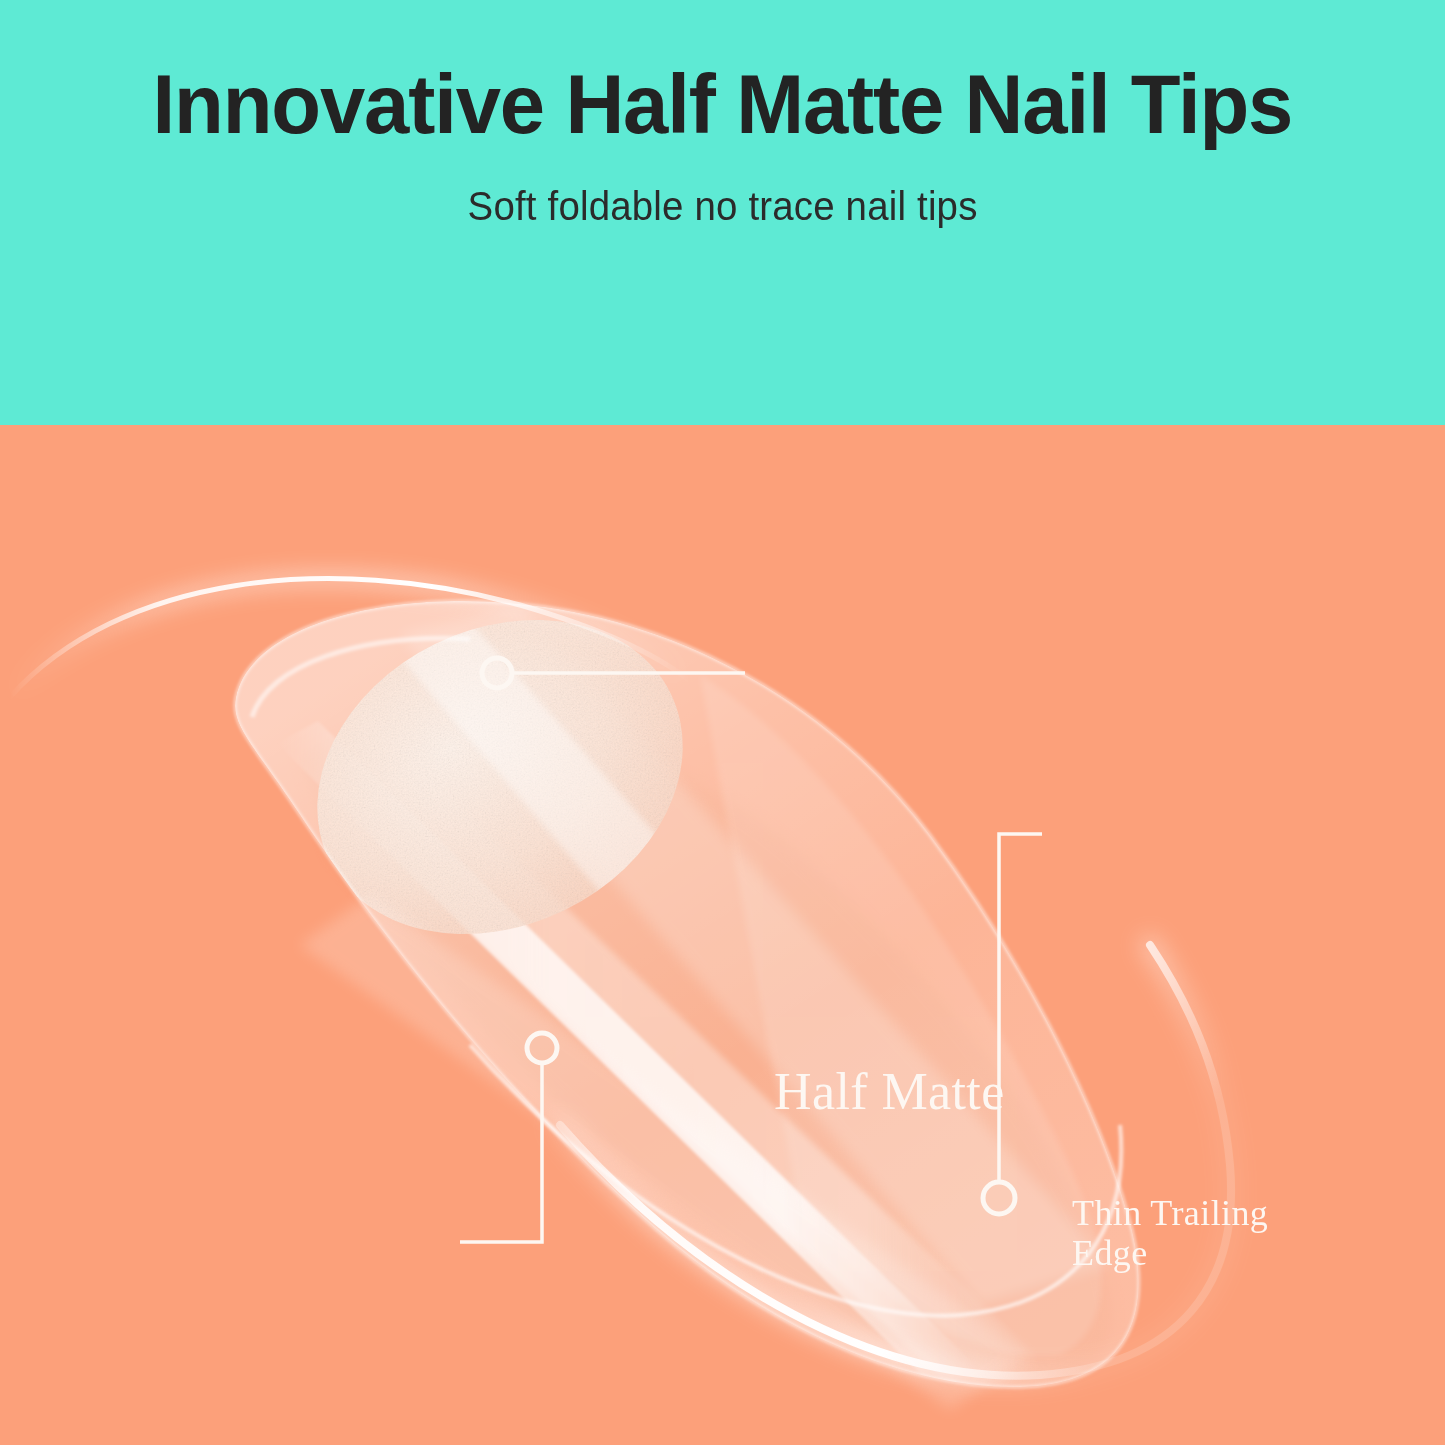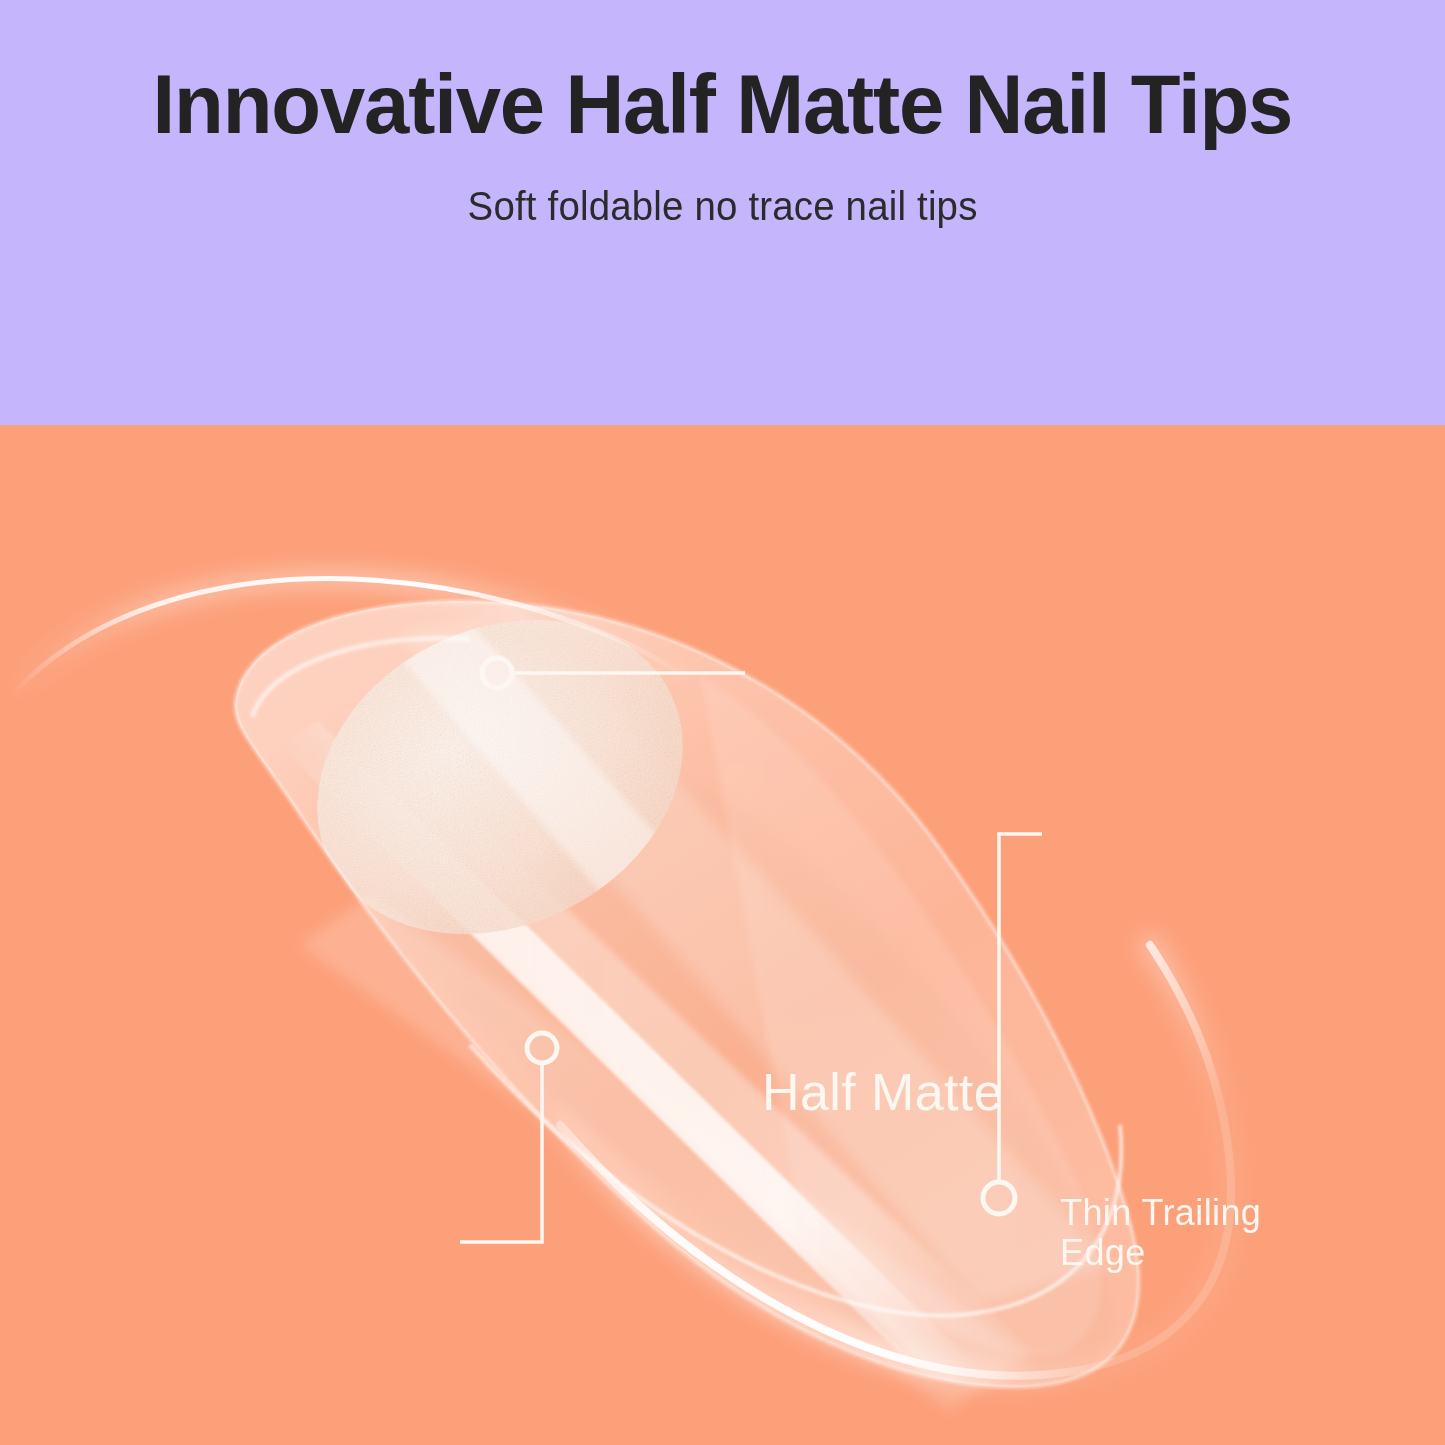--- a/index.html
+++ b/index.html
@@ -21,21 +21,21 @@
     background: #ffffff;
   }
 
   
   .header {
     position: absolute;
     left: 0;
     top: 0;
     width: 1445px;
     height: 425px;
-    background: #c4b5fd;
+    background: #5eead4;
     box-sizing: border-box;
     display: flex;
     flex-direction: column;
     align-items: center;
     justify-content: flex-start;
     padding-top: 62px;
   }
   .title {
     font-family: "Liberation Sans", sans-serif;
     font-weight: 700;
@@ -77,26 +77,27 @@
     position: absolute;
     left: 0;
     top: 0;
     width: 1445px;
     height: 1020px;
   }
 
   
   .callout-label {
     position: absolute;
-    font-family: Liberation Sans, sans-serif;
+    font-family: Liberation Serif, serif;
     font-weight: 300;
     color: #fdf7f2;
     white-space: pre;
     letter-spacing: 0.4px;
     line-height: 1.12;
+    margin-left: 12px;
   }
   .lbl-half-matte {
     left: 762px;
     top: 638px;
     font-size: 52px;
   }
   .lbl-thin-edge {
     left: 1060px;
     top: 768px;
     font-size: 36px;

